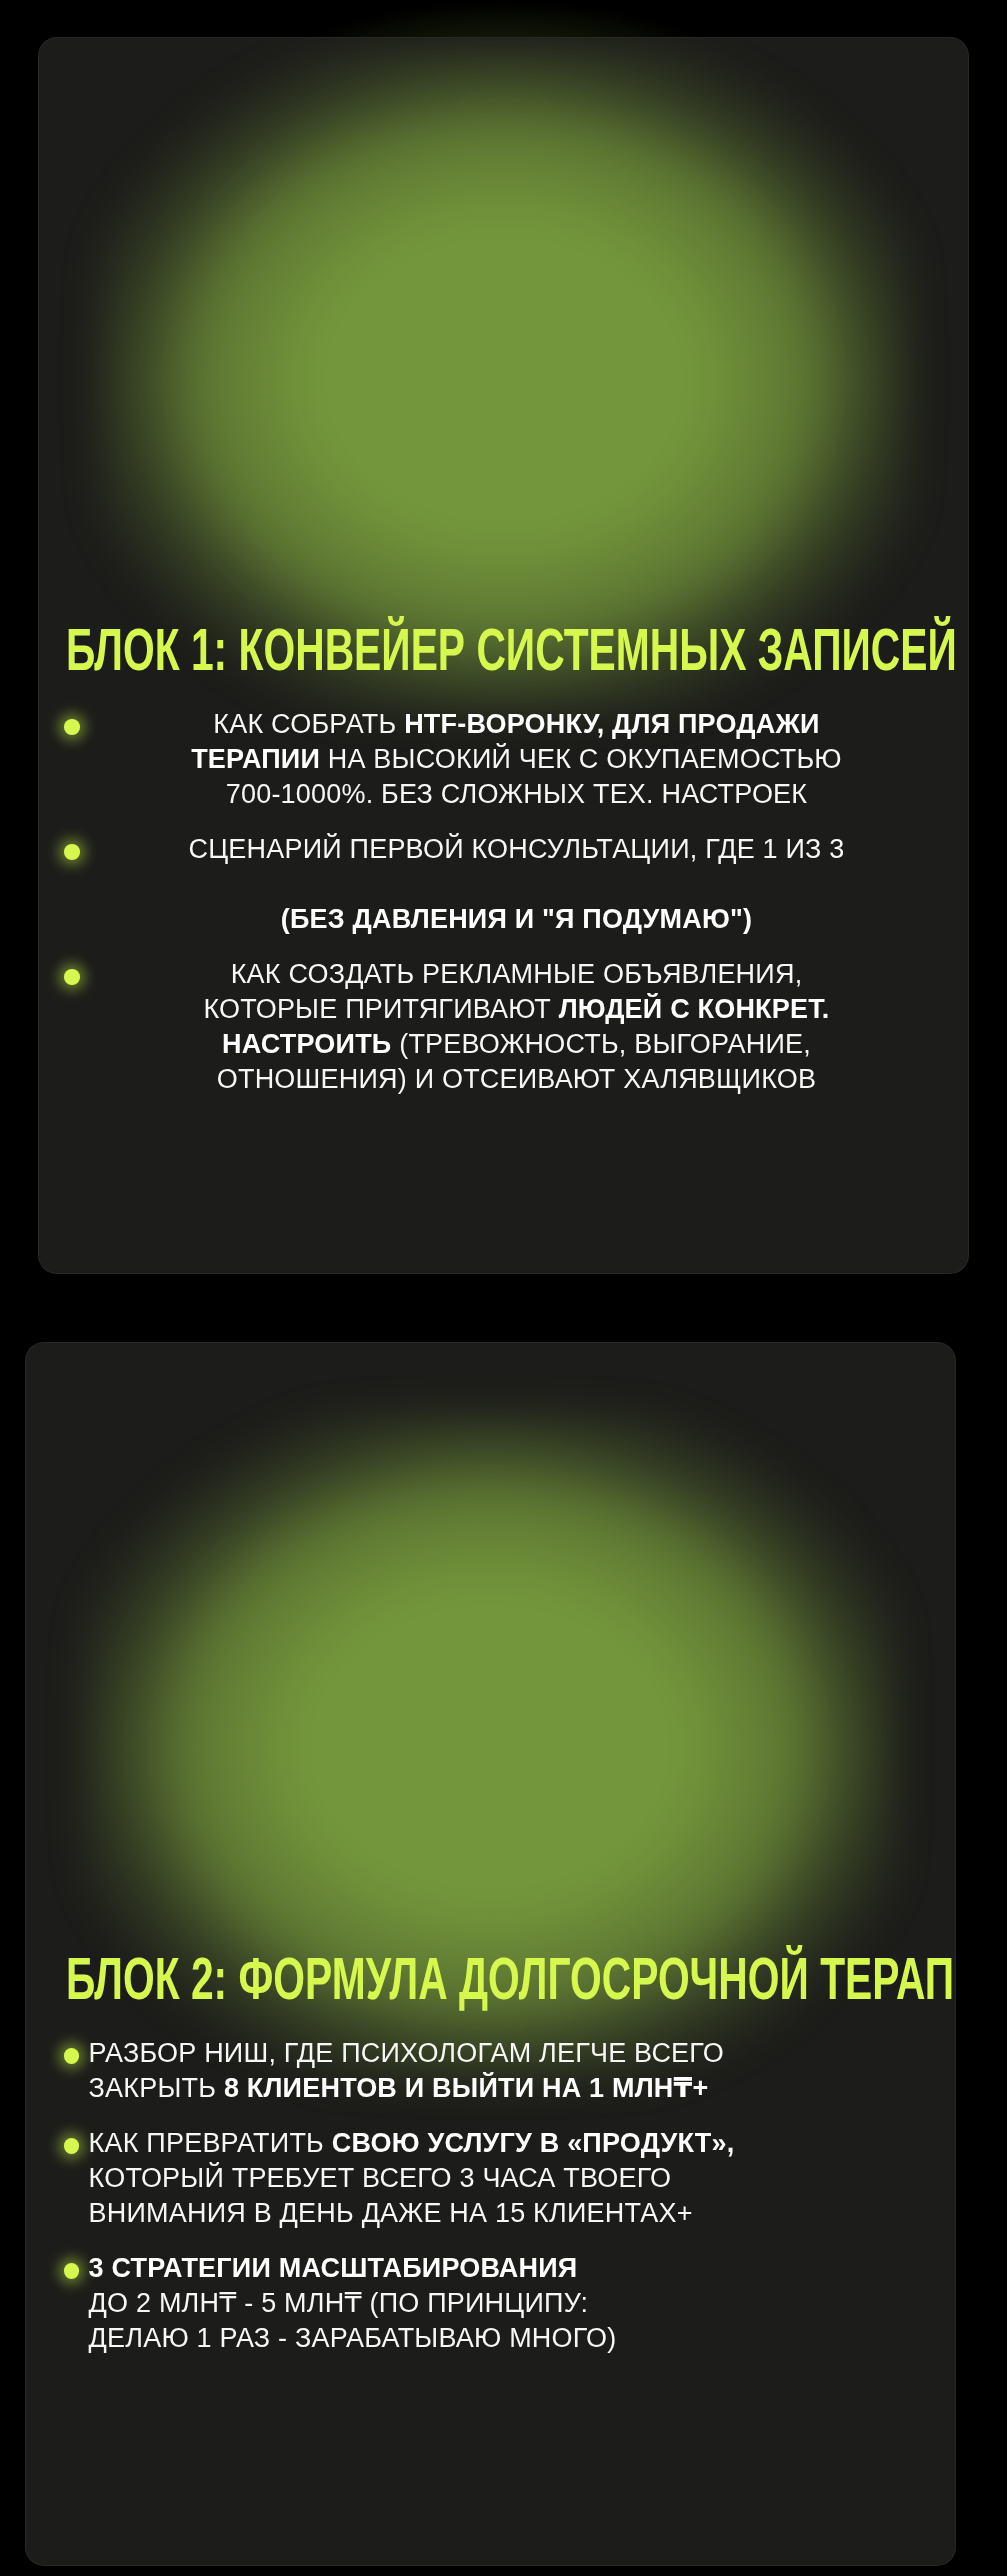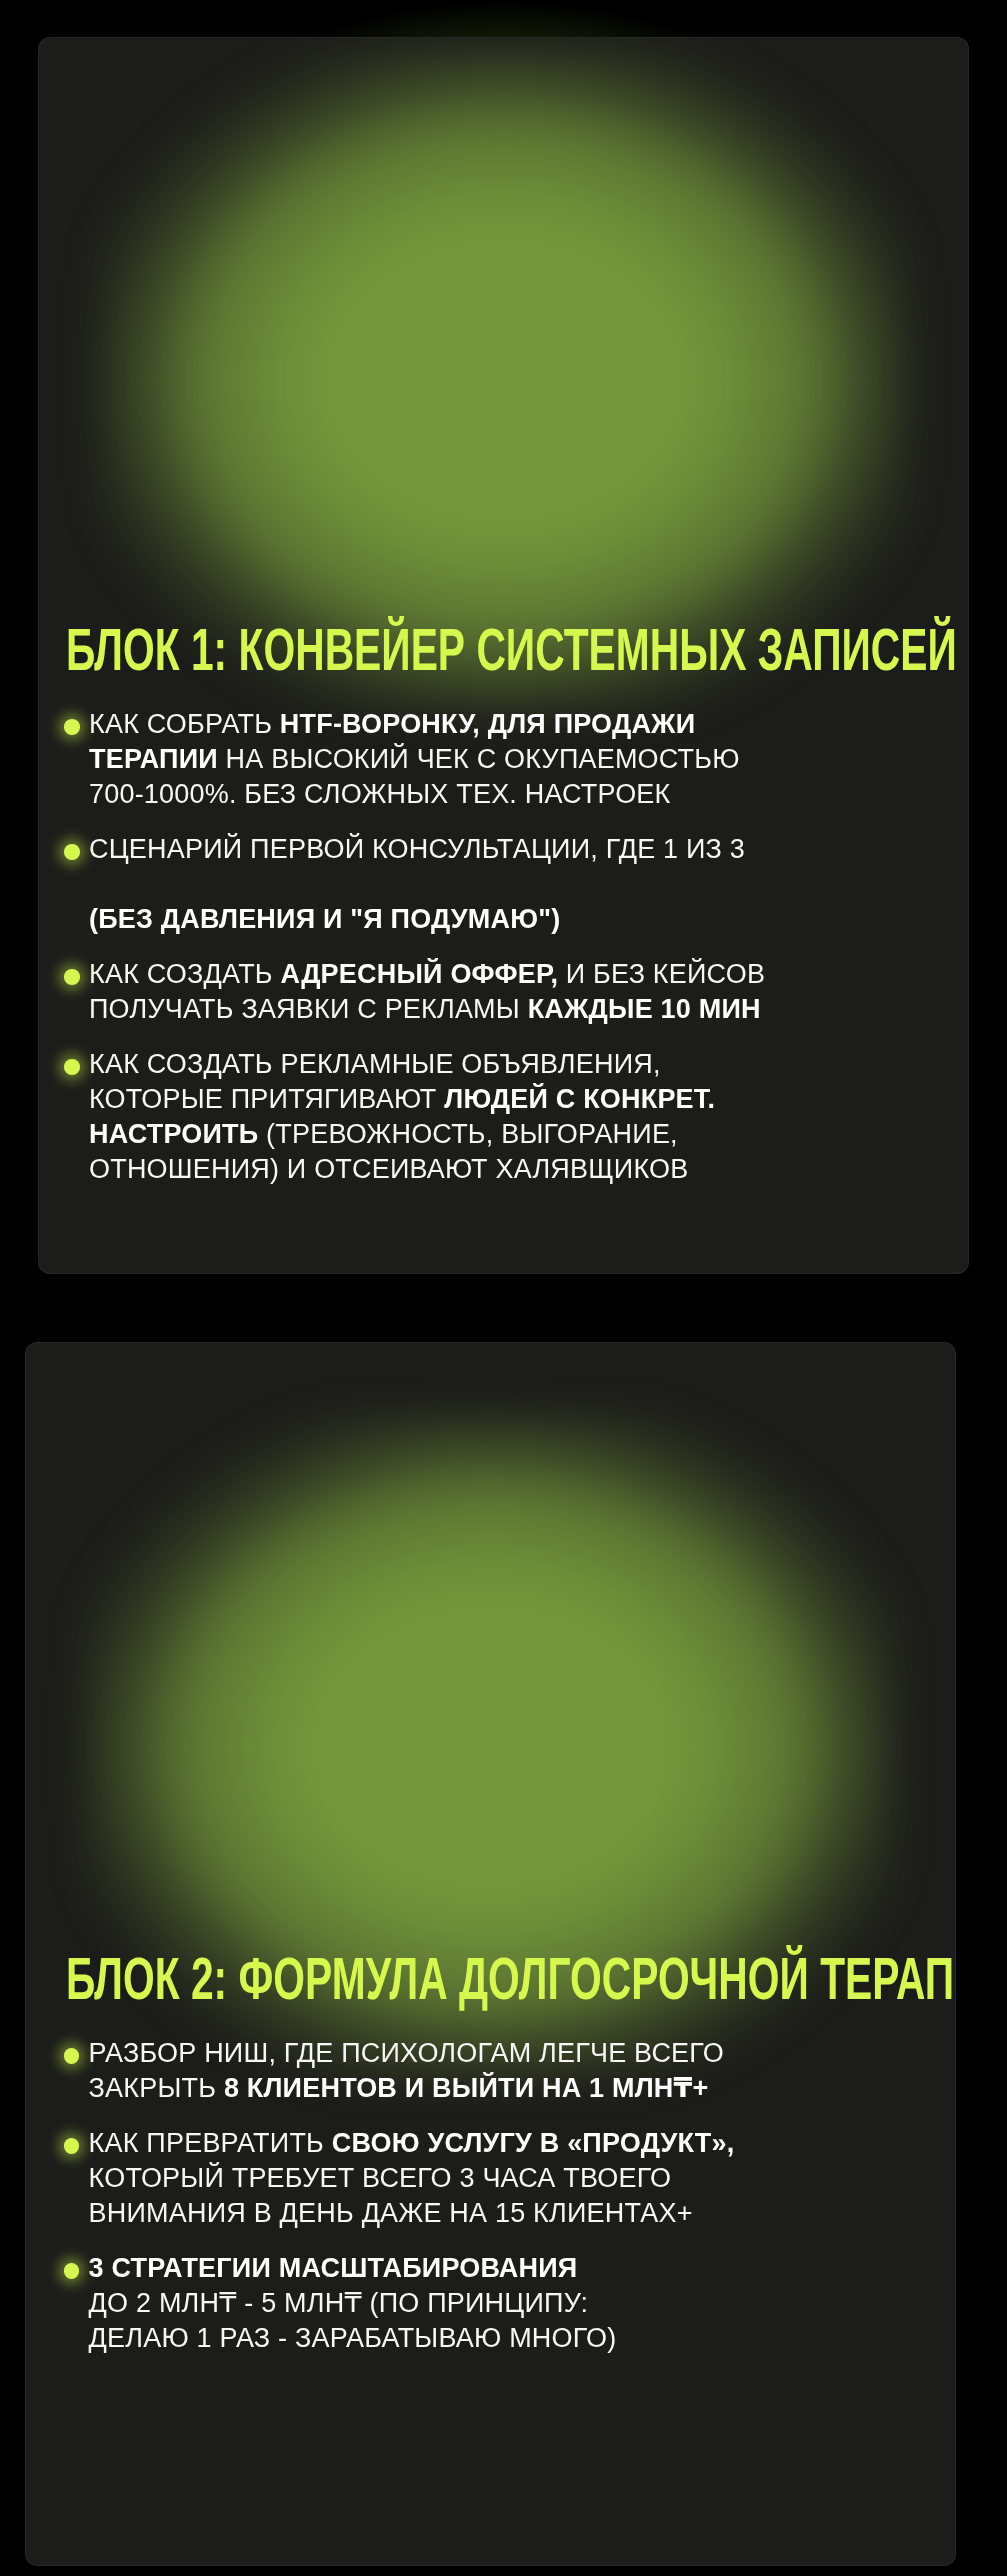--- a/index.html
+++ b/index.html
@@ -16,21 +16,21 @@
     left: 264px; top: 0;
     width: 480px; height: 84px;
     background: radial-gradient(ellipse at 50% 100%, rgba(110,140,45,0.38) 0%, rgba(110,140,45,0) 70%);
     pointer-events: none;
   }
   .card {
     position: absolute;
     width: 931px;
     background: #1c1c1a;
     border: 0.6px solid rgba(255,255,255,0.055);
-    border-radius: 12px;
+    border-radius: 19px;
     overflow: hidden;
     box-sizing: border-box;
   }
   .card-1 { left: 38px; top: 37px;  height: 1237px; }
   .card-2 { left: 24.6px; top: 1342px; height: 1224px; }
   .blob {
     position: absolute;
     left: 50%;
     width: 816px; height: 672px;
     margin-left: -408px;
@@ -57,21 +57,21 @@
     letter-spacing: 0;
   }
   .card-1 .heading { left: 27px; top: 582px; }
   .card-2 .heading { left: 40px; top: 606px; }
   .bullets {
     position: absolute;
     margin: 0; padding: 0;
     list-style: none;
     right: 24px;
   }
-  .card-1 .bullets { left: 25px; top: 669px; }
+  .card-1 .bullets { left: 25px; top: 669px; text-align: center; }
   .card-2 .bullets { left: 38px; top: 693px; }
   .bullets li {
     position: relative;
     padding-left: 25px;
     font-size: 27px;
     line-height: 35px;
     letter-spacing: 0.2px;
     color: #f7f7f5;
     font-weight: 400;
   }
@@ -91,21 +91,20 @@
 
 <div class="page">
   <div class="top-glow"></div>
 
   <section class="card card-1">
     <div class="blob"></div>
     <h2 class="heading">БЛОК 1: КОНВЕЙЕР СИСТЕМНЫХ ЗАПИСЕЙ</h2>
     <ul class="bullets">
         <li><span class="dot"></span><span><span>КАК СОБРАТЬ </span><b>HTF-ВОРОНКУ, ДЛЯ ПРОДАЖИ</b><br><b>ТЕРАПИИ</b><span> НА ВЫСОКИЙ ЧЕК С ОКУПАЕМОСТЬЮ</span><br><span>700-1000%. БЕЗ СЛОЖНЫХ ТЕХ. НАСТРОЕК</span></span></li>
         <li><span class="dot"></span><span><span>СЦЕНАРИЙ ПЕРВОЙ КОНСУЛЬТАЦИИ, ГДЕ 1 ИЗ 3</span><br><br><b>(БЕЗ ДАВЛЕНИЯ И "Я ПОДУМАЮ")</b></span></li>
-        <li><span class="dot"></span><span><span>КАК СОЗДАТЬ </span><b>АДРЕСНЫЙ ОФФЕР,</b><span> И БЕЗ КЕЙСОВ</span><br><span>ПОЛУЧАТЬ ЗАЯВКИ С РЕКЛАМЫ </span><b>КАЖДЫЕ 10 МИН</b></span></li>
         <li><span class="dot"></span><span><span>КАК СОЗДАТЬ РЕКЛАМНЫЕ ОБЪЯВЛЕНИЯ,</span><br><span>КОТОРЫЕ ПРИТЯГИВАЮТ </span><b>ЛЮДЕЙ С КОНКРЕТ.</b><br><b>НАСТРОИТЬ</b><span> (ТРЕВОЖНОСТЬ, ВЫГОРАНИЕ,</span><br><span>ОТНОШЕНИЯ) И ОТСЕИВАЮТ ХАЛЯВЩИКОВ</span></span></li>
       </ul>
   </section>
 
   <section class="card card-2">
     <div class="blob"></div>
     <h2 class="heading">БЛОК 2: ФОРМУЛА ДОЛГОСРОЧНОЙ ТЕРАПИИ</h2>
     <ul class="bullets">
         <li><span class="dot"></span><span><span>РАЗБОР НИШ, ГДЕ ПСИХОЛОГАМ ЛЕГЧЕ ВСЕГО</span><br><span>ЗАКРЫТЬ </span><b>8 КЛИЕНТОВ И ВЫЙТИ НА 1 МЛН₸+</b></span></li>
         <li><span class="dot"></span><span><span>КАК ПРЕВРАТИТЬ </span><b>СВОЮ УСЛУГУ В «ПРОДУКТ»,</b><br><span>КОТОРЫЙ ТРЕБУЕТ ВСЕГО 3 ЧАСА ТВОЕГО</span><br><span>ВНИМАНИЯ В ДЕНЬ ДАЖЕ НА 15 КЛИЕНТАХ+</span></span></li>

